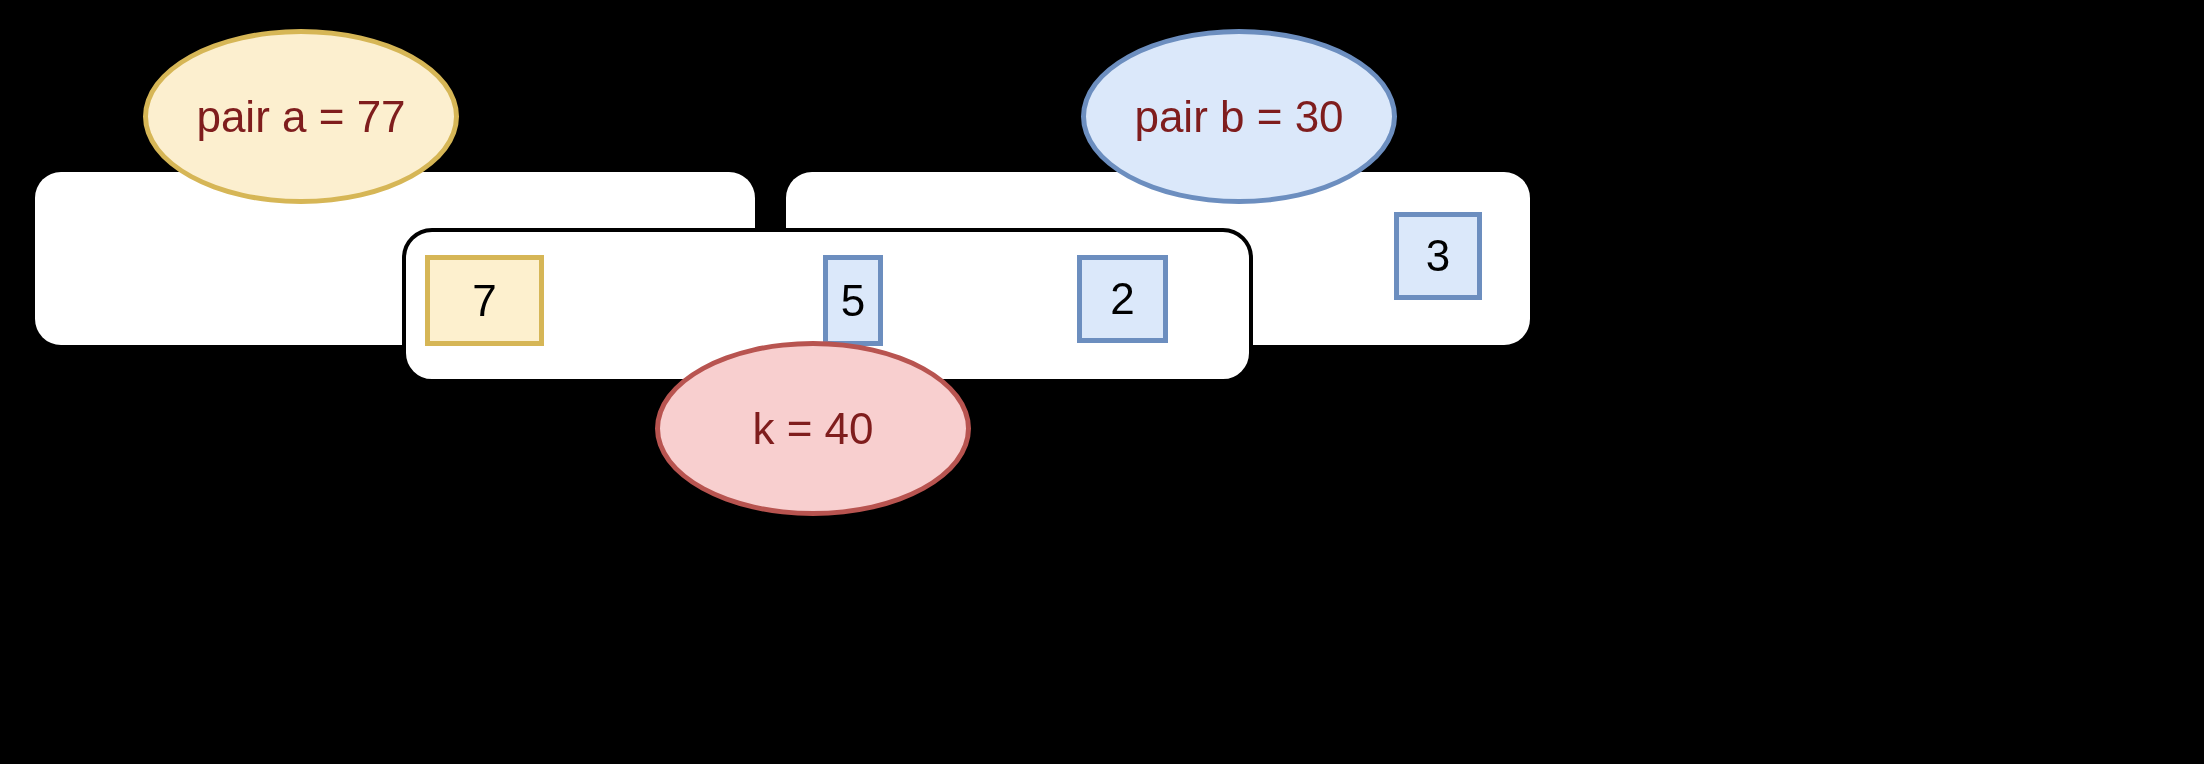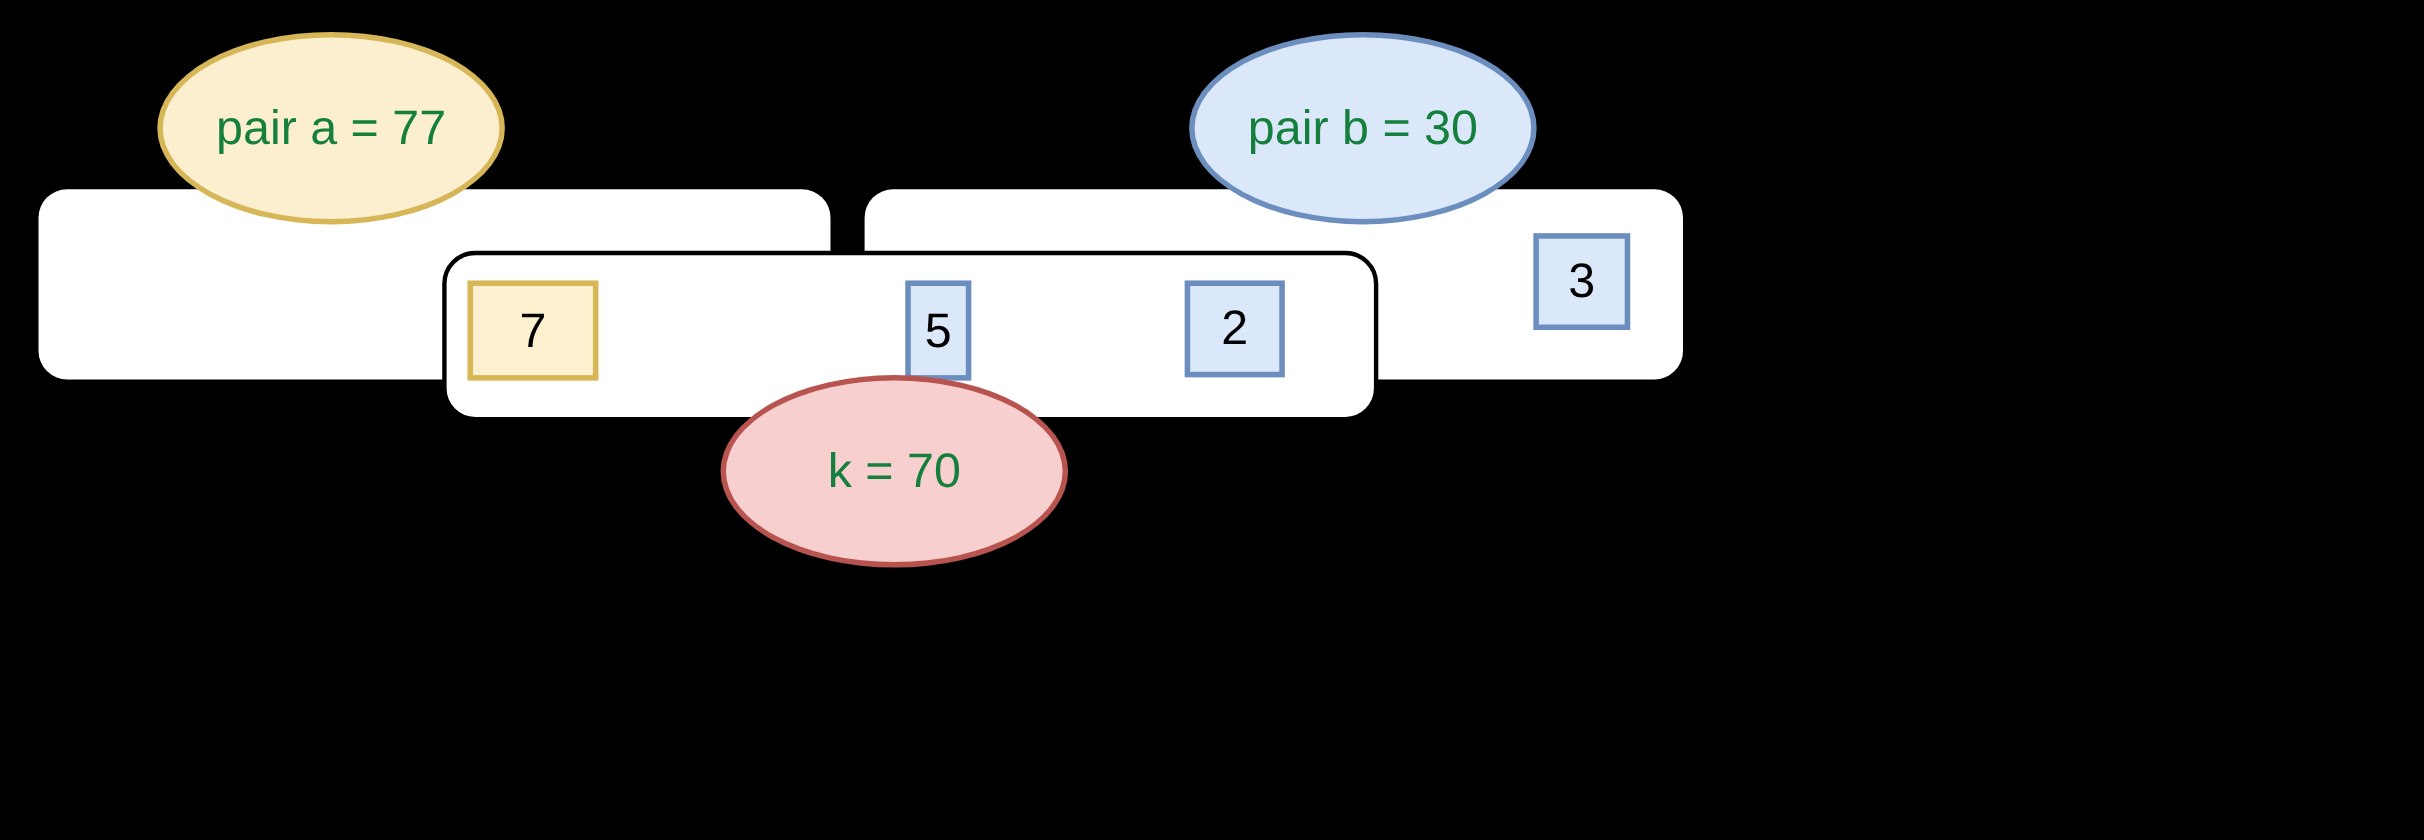--- a/index.html
+++ b/index.html
@@ -54,21 +54,21 @@
 
   
   .ellipse {
     position: absolute;
     box-sizing: border-box;
     border-radius: 50%;
     display: flex;
     align-items: center;
     justify-content: center;
     font-size: 44px;
-    color: #15803d;
+    color: #7f1d1d;
     line-height: 1;
     text-align: center;
   }
   .ellipse-yellow {
     background: #fcefcf;
     border: 5px solid #d6b656;
   }
   .ellipse-blue {
     background: #dbe8fa;
     border: 5px solid #6c8ebf;
@@ -114,16 +114,16 @@
 
   <div class="ellipse ellipse-yellow z-ellipse" style="left:143px; top:29px; width:316px; height:175px;">
     <span>pair a = 77</span>
   </div>
 
   <div class="ellipse ellipse-blue z-ellipse" style="left:1081px; top:29px; width:316px; height:175px;">
     <span>pair b = 30</span>
   </div>
 
   <div class="ellipse ellipse-pink z-ellipse" style="left:655px; top:341px; width:316px; height:175px;">
-    <span>k = 70</span>
+    <span>k = 40</span>
   </div>
 
 </div>
 
 </body></html>

